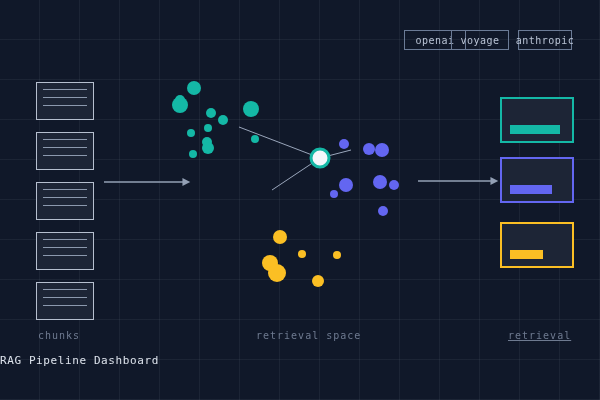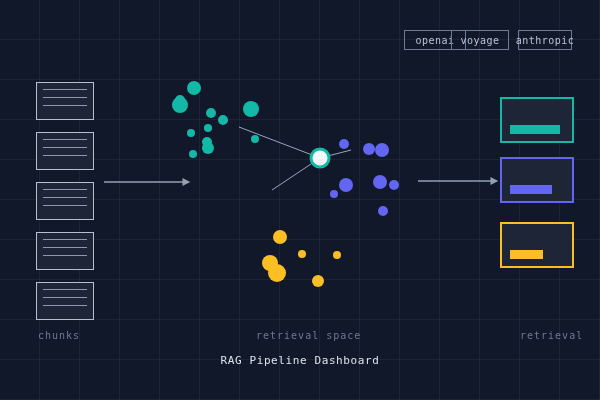--- a/index.html
+++ b/index.html
@@ -89,21 +89,21 @@
   }
   #caption-0 { left: 38px; }
   #caption-1 { left: 256px; }
   #caption-2 { left: 500px; }
 
   #page-title {
     position: absolute;
     top: 354px;
     left: 0;
     width: 600px;
-    text-align: center;
+    text-align: left;
     font-size: 11px;
     color: #dde3ec;
     letter-spacing: 0.6px;
   }
 
   
   #vector-canvas {
     position: absolute;
     inset: 0;
     width: 600px;
@@ -198,16 +198,16 @@
         <line x1="104" y1="182" x2="184" y2="182" stroke="#93a0b5" stroke-width="1.3" marker-end="url(#arrowhead)"></line>
         <line x1="418" y1="181" x2="492" y2="181" stroke="#93a0b5" stroke-width="1.3" marker-end="url(#arrowhead)"></line>
       </g>
     <g id="query-group">
         <circle cx="320" cy="158" r="9" fill="#f4f7fb" stroke="#14b8a6" stroke-width="3"></circle>
       </g>
   </svg>
 
   <div class="caption" id="caption-0" style="left: 38px;">chunks</div>
   <div class="caption" id="caption-1" style="left: 256px;">retrieval space</div>
-  <div class="caption" id="caption-2" style="left: 520px;">retrieval</div>
+  <div class="caption" id="caption-2" style="left: 508px; text-decoration: underline;">retrieval</div>
 
   <div id="page-title">RAG Pipeline Dashboard</div>
 </div>
 
 </body></html>

